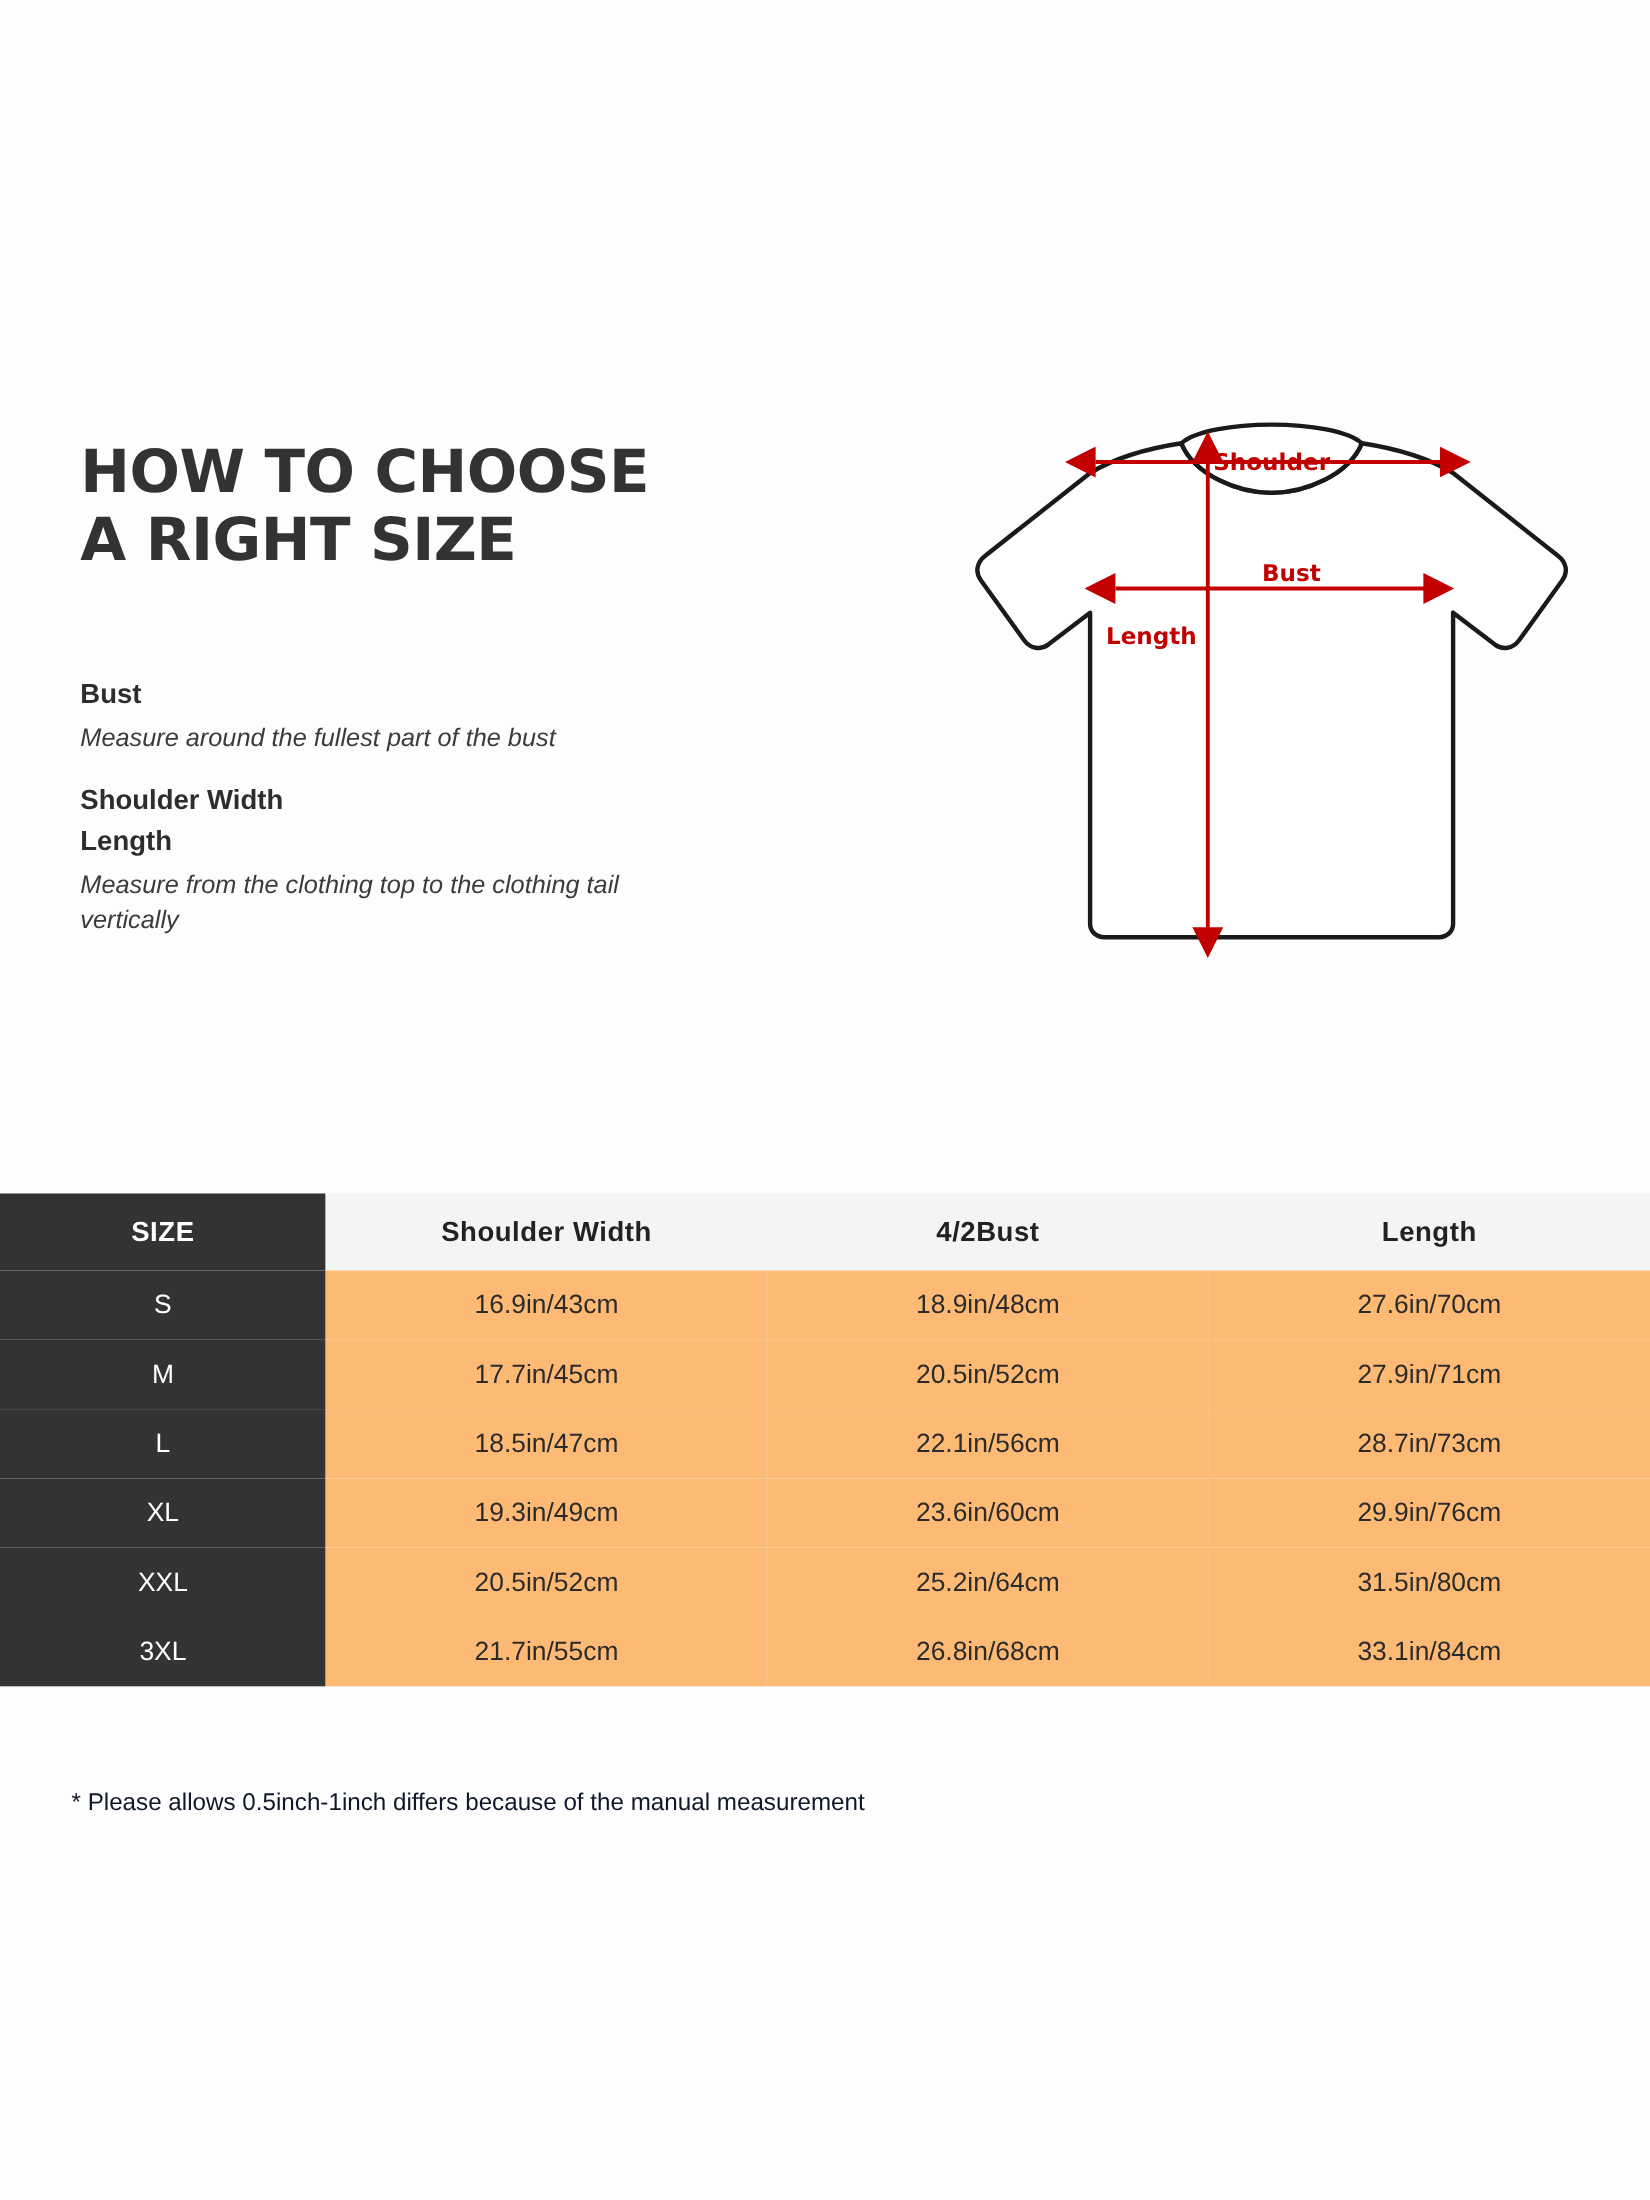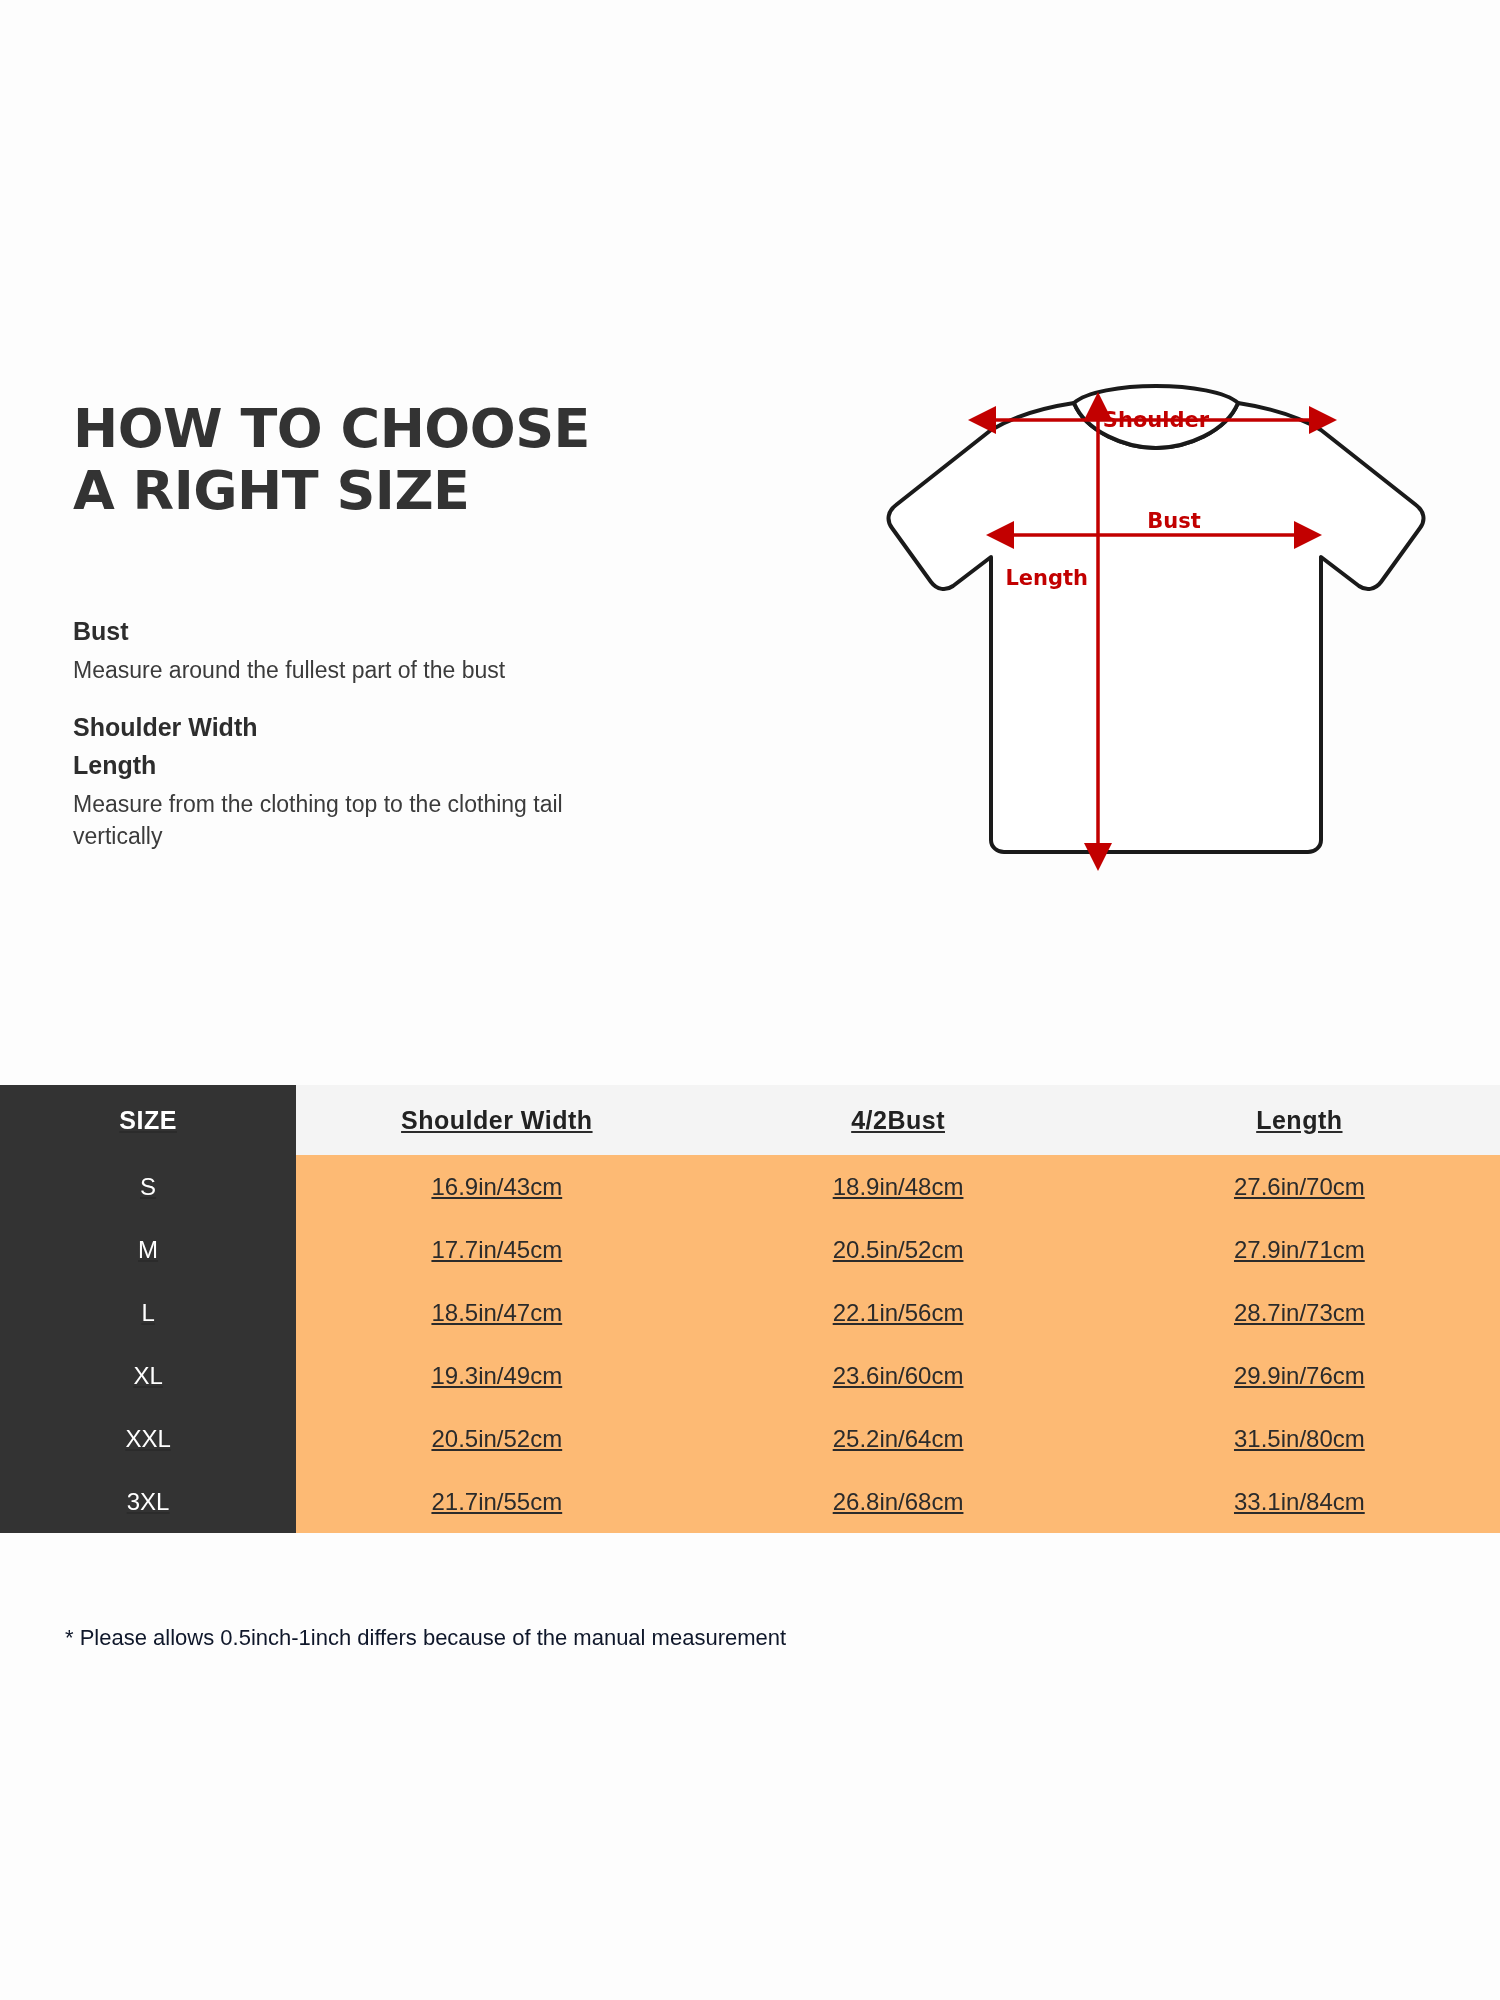--- a/index.html
+++ b/index.html
@@ -69,38 +69,38 @@
     color: #2d2d2d;
     margin: 0 0 8px 0;
     line-height: 30px;
   }
   .def-desc {
     font-size: 23px;
     color: #3b3b3b;
     line-height: 32px;
     margin: 0 0 26px 0;
     max-width: 580px;
+    font-style: italic;
   }
 
   
   .diagram {
     position: absolute;
     left: 756px;
     top: 0px;
     width: 700px;
     height: 700px;
   }
 
   
   .table-wrap {
     position: absolute;
     left: 0;
     top: 1085px;
     width: 1500px;
-    text-decoration: underline;
   }
   table.size-table {
     border-collapse: collapse;
     width: 1500px;
     table-layout: fixed;
   }
   table.size-table col.c-size { width: 296px; }
   table.size-table col.c-rest { width: 401px; }
 
   .size-table thead th {

